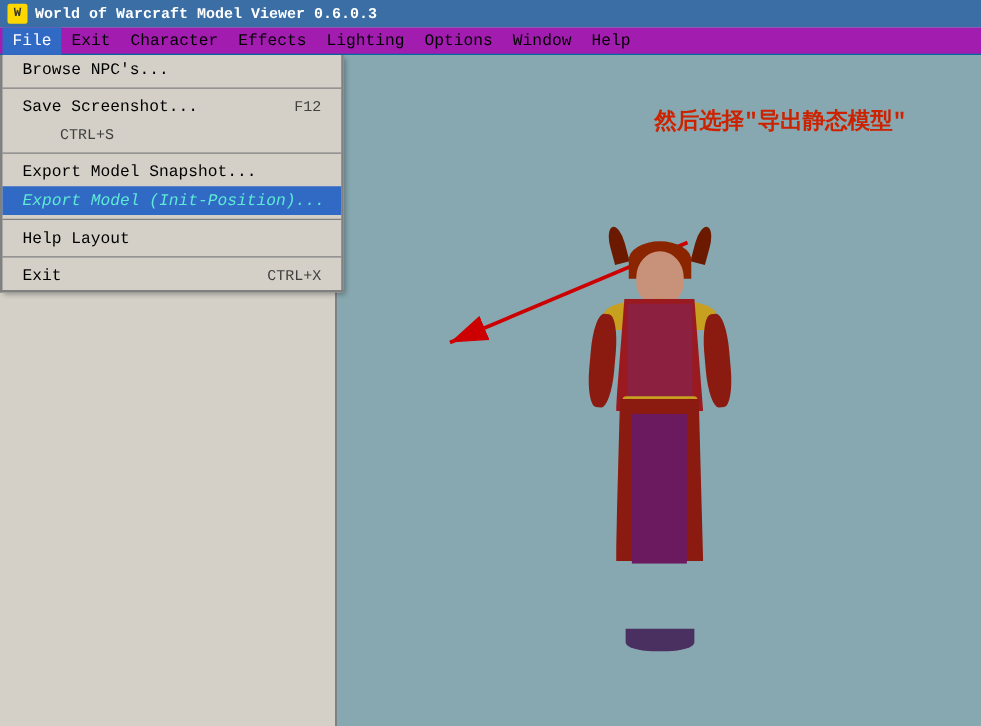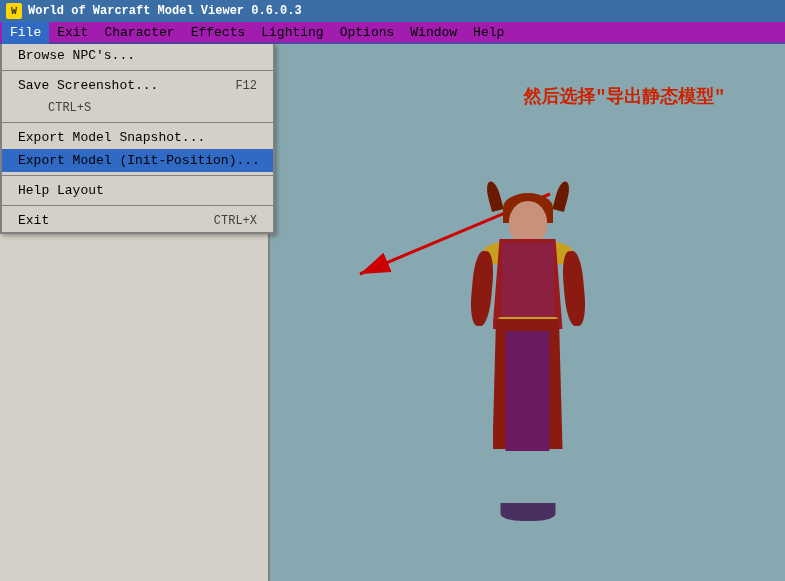--- a/index.html
+++ b/index.html
@@ -98,21 +98,22 @@
       display: flex;
       justify-content: space-between;
       align-items: center;
       cursor: pointer;
       font-size: 13px;
       white-space: nowrap;
       min-height: 22px;
     }
     .dropdown-item.highlighted {
       background: #316ac5;
-      color: #000000;
+      color: #5eead4;
+      font-style: italic;
     }
     .dropdown-separator {
       height: 1px;
       background: #808080;
       margin: 3px 0;
     }
     .shortcut {
       margin-left: 30px;
       color: #404040;
       font-size: 12px;

